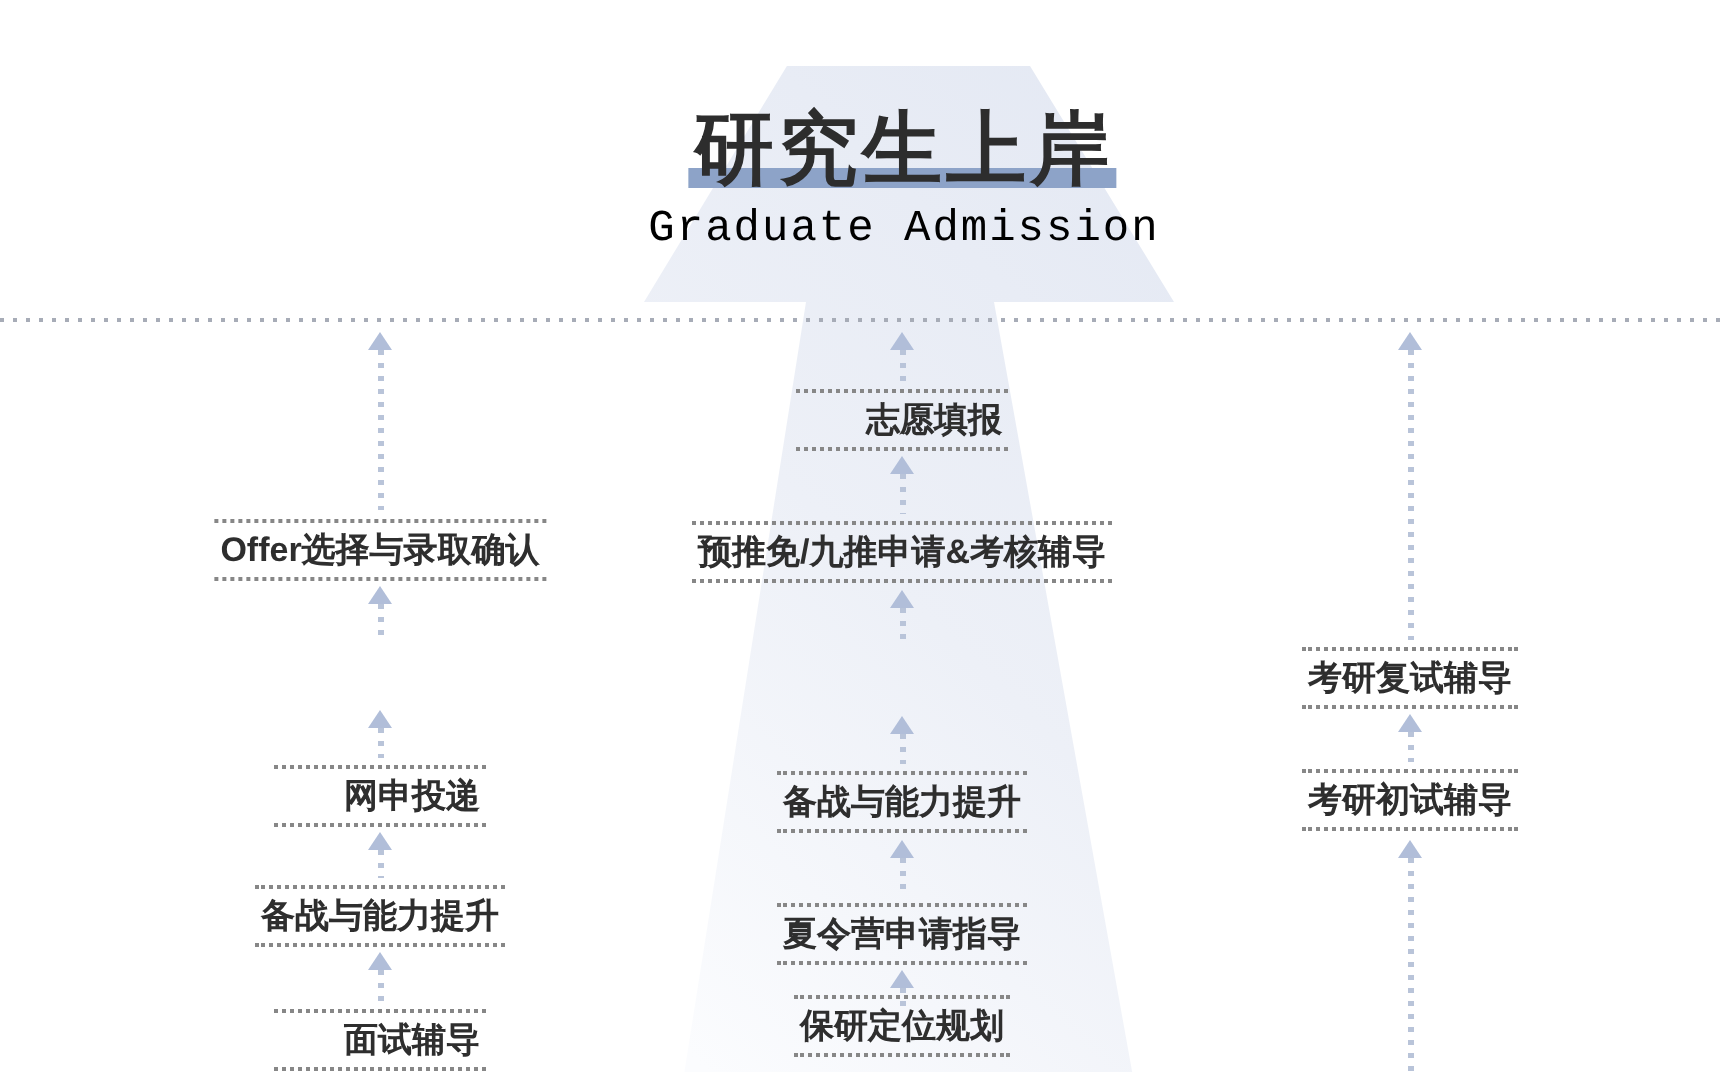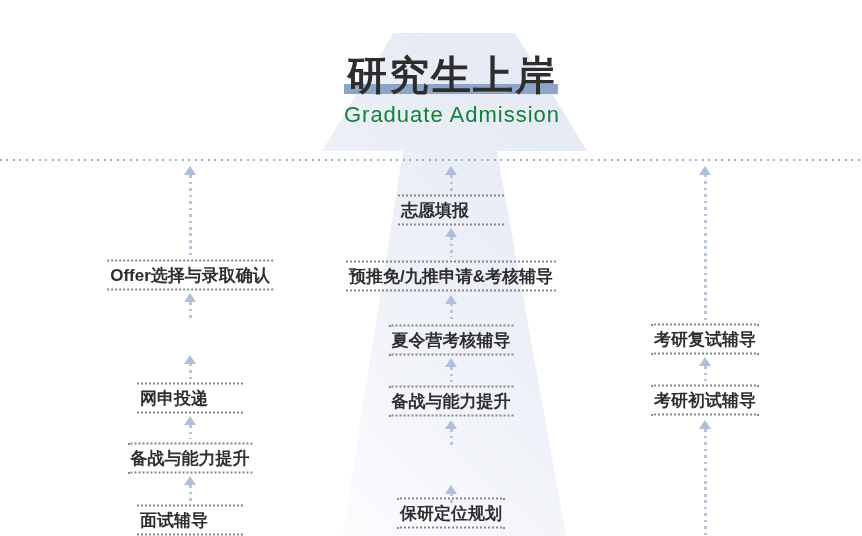--- a/index.html
+++ b/index.html
@@ -16,26 +16,26 @@
     background:repeating-linear-gradient(90deg,#a7acb7 0,#a7acb7 2px,transparent 2px,transparent 6.5px);
   }
   
   .header{position:absolute;left:452px;top:20px;transform:translateX(-50%);text-align:center;z-index:3;}
   .title-wrap{position:relative;display:inline-block;}
   .title{
     position:relative;z-index:2;margin:0;font-size:40px;line-height:1.1;font-weight:bold;
     color:#2d2d2d;letter-spacing:2px;white-space:nowrap;
   }
   .title-underline{position:absolute;left:-3px;right:-1px;bottom:3px;height:10px;background:#8da3c8;z-index:1;}
-  .subtitle{margin-top:5px;font-size:22px;letter-spacing:1px;color:#15803d;white-space:nowrap;}
+  .subtitle{margin-top:5px;font-size:22px;letter-spacing:1px;color:#000000;white-space:nowrap;font-family:Liberation Mono, monospace;}
   
   .step{
     position:absolute;transform:translate(-50%,-50%);z-index:3;
     white-space:nowrap;font-size:17px;line-height:17px;font-weight:bold;color:#2e2e2e;
-    text-align:left;padding:5px 3px;min-width:100px;
+    text-align:right;padding:5px 3px;min-width:100px;
     border-top:2px dotted #878787;border-bottom:2px dotted #878787;
   }
   
   .arrow{position:absolute;transform:translateX(-50%);z-index:2;display:flex;flex-direction:column;align-items:center;}
   .arrow-head{width:0;height:0;border-left:6px solid transparent;border-right:6px solid transparent;border-bottom:9px solid #b1bed9;}
   .arrow-line{
     width:3px;flex:1;
     background:repeating-linear-gradient(180deg,#b9c4d9 0,#b9c4d9 2.5px,transparent 2.5px,transparent 6.5px);
   }
 </style>
@@ -65,22 +65,22 @@
     <div class="subtitle">Graduate Admission</div>
   </div>
 
   <div class="step" style="left:190px;top:242px">Offer选择与录取确认</div>
   <div class="step" style="left:190px;top:365px">网申投递</div>
   <div class="step" style="left:190px;top:425px">备战与能力提升</div>
   <div class="step" style="left:190px;top:487px">面试辅导</div>
 
   <div class="step" style="left:451px;top:177px">志愿填报</div>
   <div class="step" style="left:451px;top:243px">预推免/九推申请&amp;考核辅导</div>
-  <div class="step" style="left:451px;top:307px">夏令营考核辅导</div>
   <div class="step" style="left:451px;top:368px">备战与能力提升</div>
+  <div class="step" style="left:451px;top:434px">夏令营申请指导</div>
   <div class="step" style="left:451px;top:480px">保研定位规划</div>
 
   <div class="step" style="left:705px;top:306px">考研复试辅导</div>
   <div class="step" style="left:705px;top:367px">考研初试辅导</div>
 
   <div class="arrow" style="left:190px;top:133px;height:89px">
       <div class="arrow-head"></div>
       <div class="arrow-line"></div>
     </div>
   <div class="arrow" style="left:190px;top:260px;height:25px">

